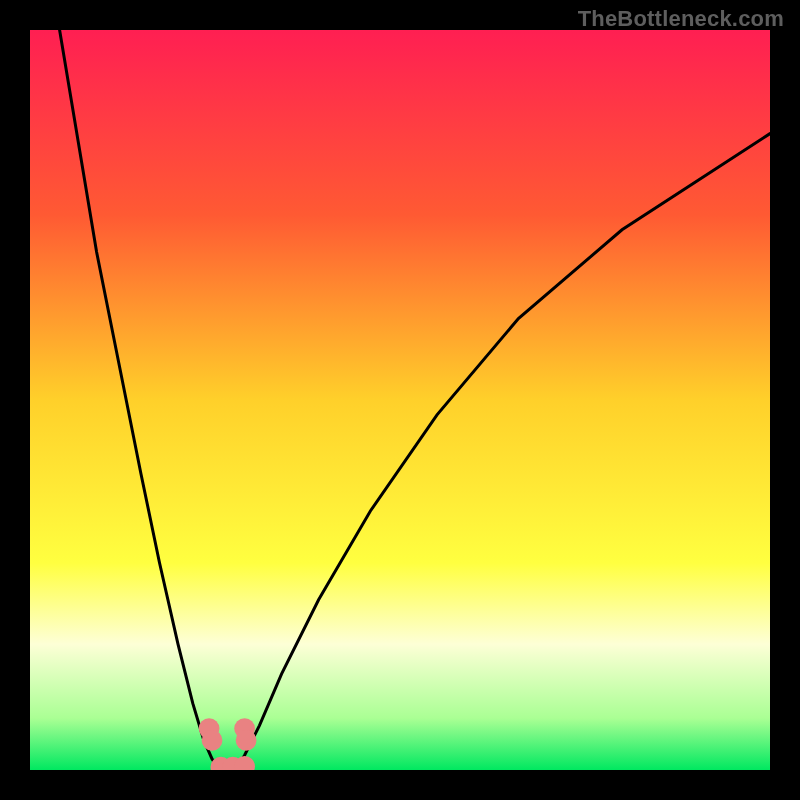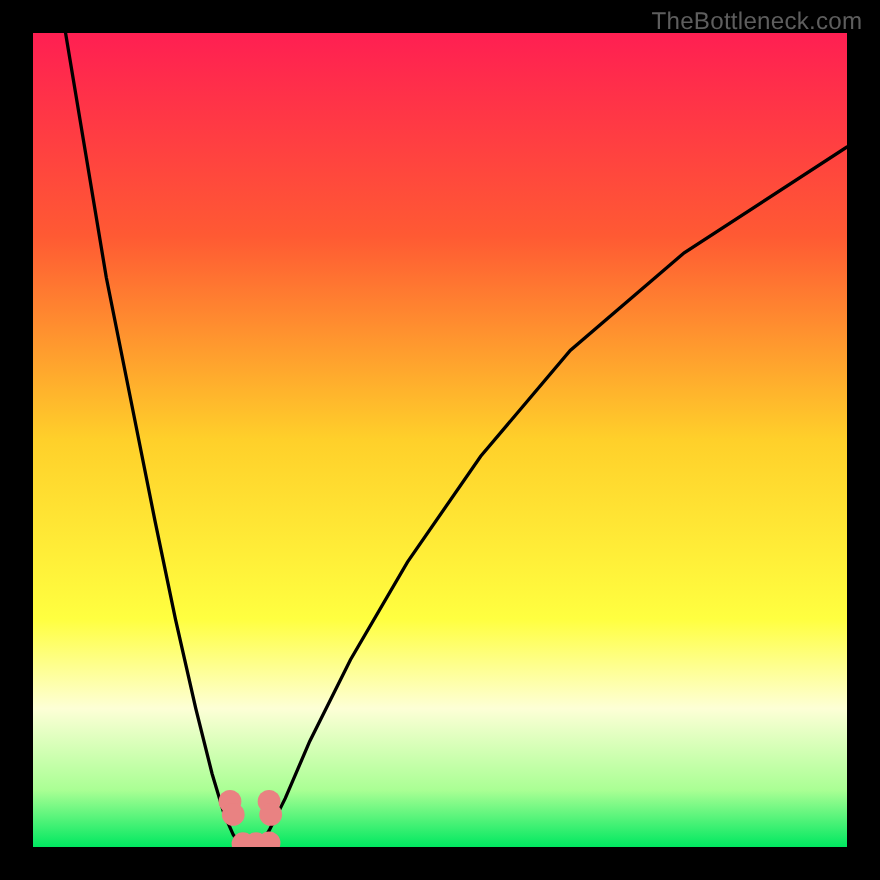--- a/index.html
+++ b/index.html
@@ -16,21 +16,21 @@
     background: #000;
     position: relative;
   }
   .watermark {
     position: absolute;
     top: 6px;
     right: 16px;
     color: #5e5e5e;
     font-family: Arial, Helvetica, sans-serif;
     font-size: 22px;
-    font-weight: 400;
+    font-weight: 700;
     letter-spacing: 0.2px;
     z-index: 20;
   }
   .plot-area {
     position: absolute;
     left: 30px;
     top: 30px;
     width: 740px;
     height: 740px;
     overflow: hidden;

